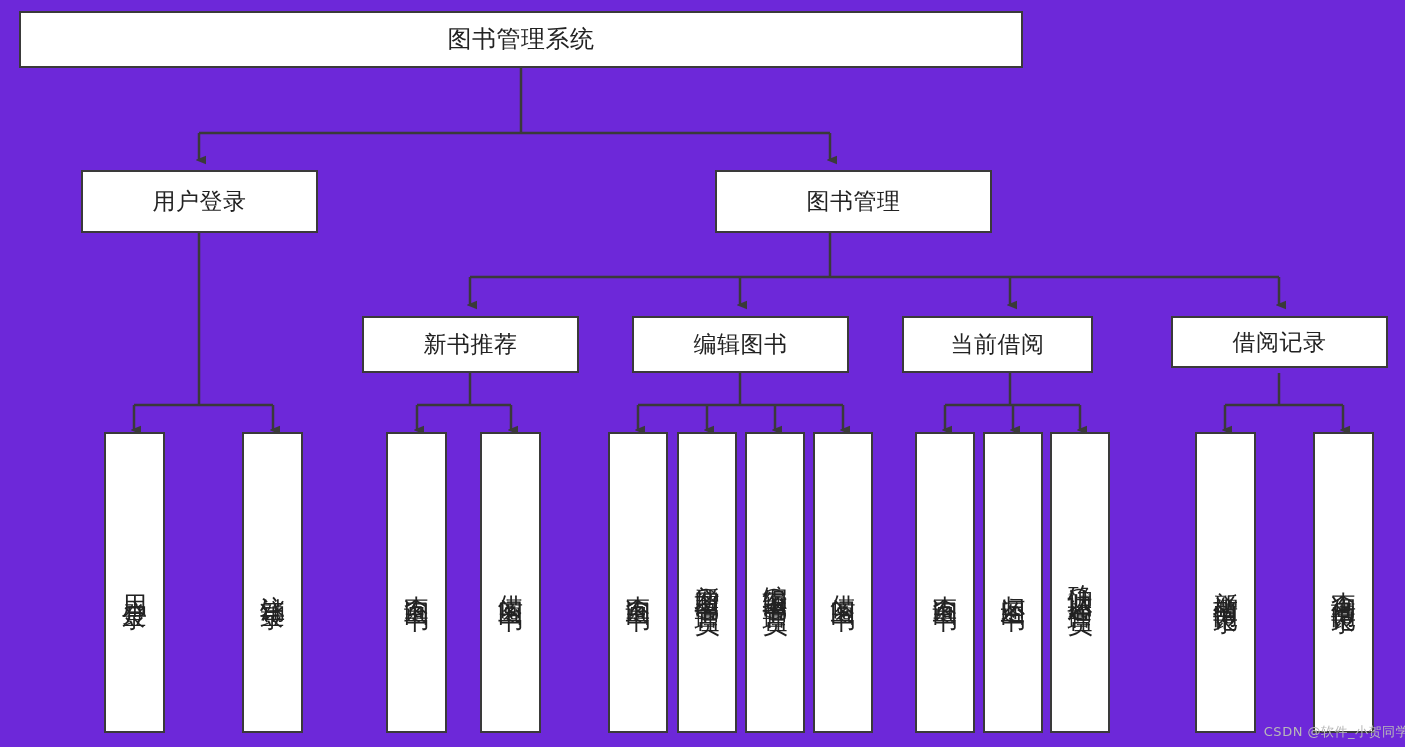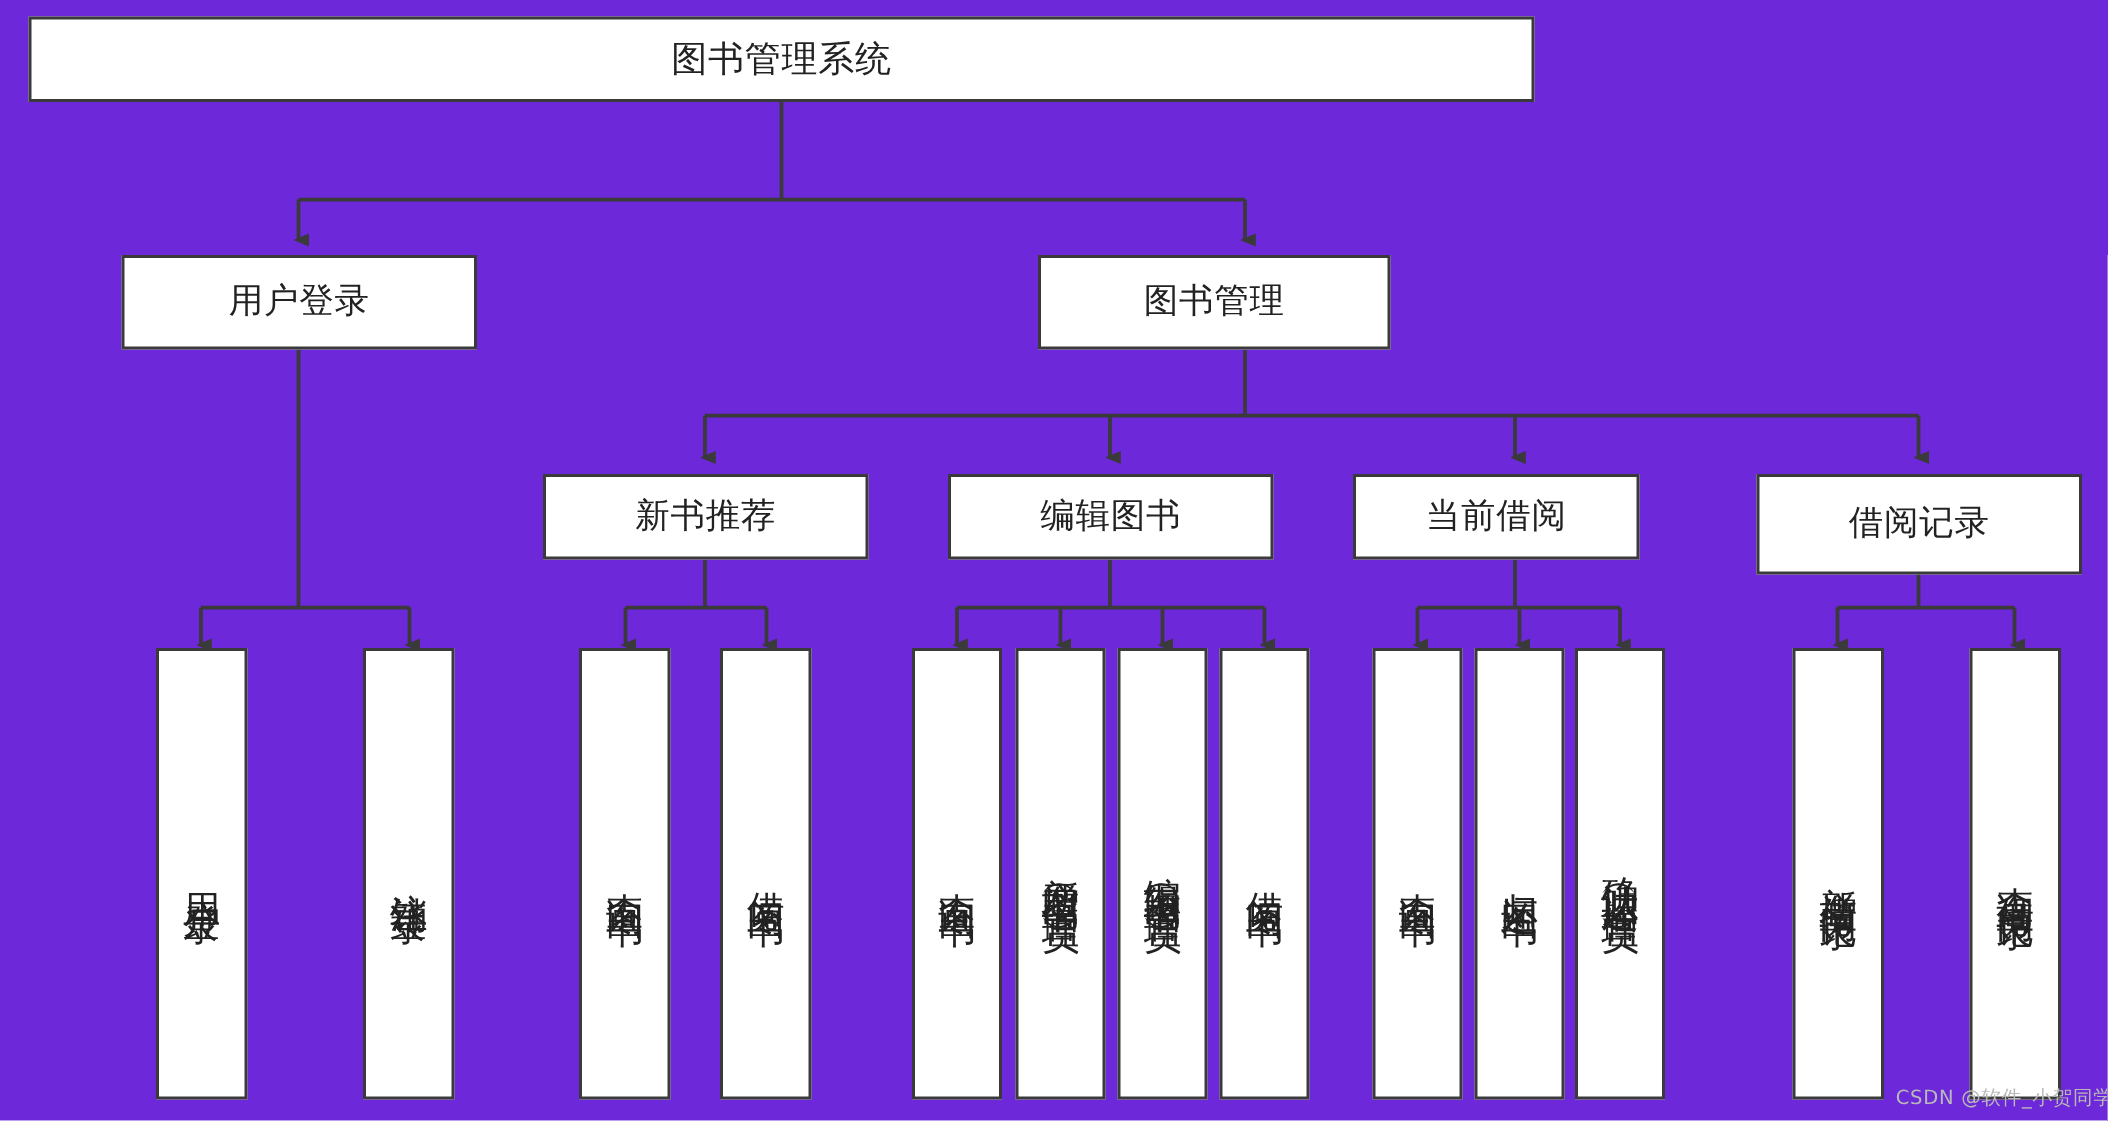--- a/index.html
+++ b/index.html
@@ -126,34 +126,34 @@
     </g>
   </svg>
 
   <div class="node root horiz" style="left:19px; top:11px; width:1004px; height:57px;">
     <span class="label">图书管理系统</span>
   </div>
 
   <div class="node horiz" style="left:81px; top:170px; width:237px; height:63px;">
     <span class="label">用户登录</span>
   </div>
-  <div class="node horiz" style="left:692px; top:170px; width:235px; height:63px;">
+  <div class="node horiz" style="left:715px; top:170px; width:277px; height:63px;">
     <span class="label">图书管理</span>
   </div>
 
   <div class="node horiz" style="left:362px; top:316px; width:217px; height:57px;">
     <span class="label">新书推荐</span>
   </div>
   <div class="node horiz" style="left:632px; top:316px; width:217px; height:57px;">
     <span class="label">编辑图书</span>
   </div>
   <div class="node horiz" style="left:902px; top:316px; width:191px; height:57px;">
     <span class="label">当前借阅</span>
   </div>
-  <div class="node horiz" style="left:1171px; top:316px; width:217px; height:67px;">
+  <div class="node horiz" style="left:1171px; top:316px; width:217px; height:52px;">
     <span class="label">借阅记录</span>
   </div>
 
   <div class="node vert" style="left:104px; top:432px; width:61px; height:301px;">
     <span class="label">用户登录</span>
   </div>
   <div class="node vert" style="left:242px; top:432px; width:61px; height:301px;">
     <span class="label">注销登录</span>
   </div>
 

